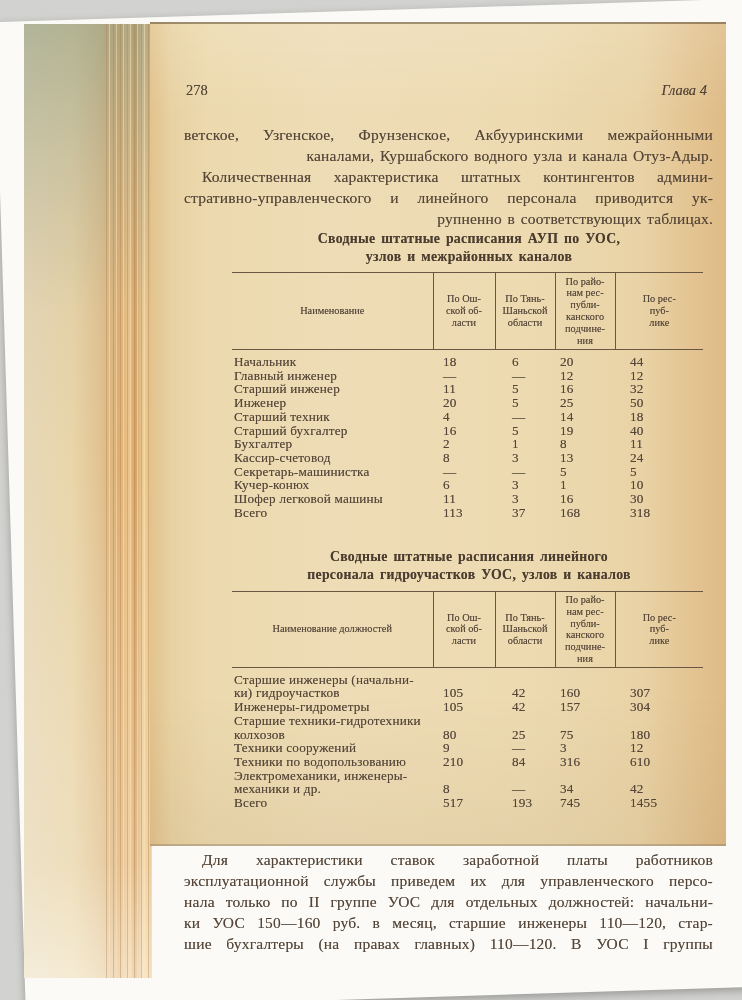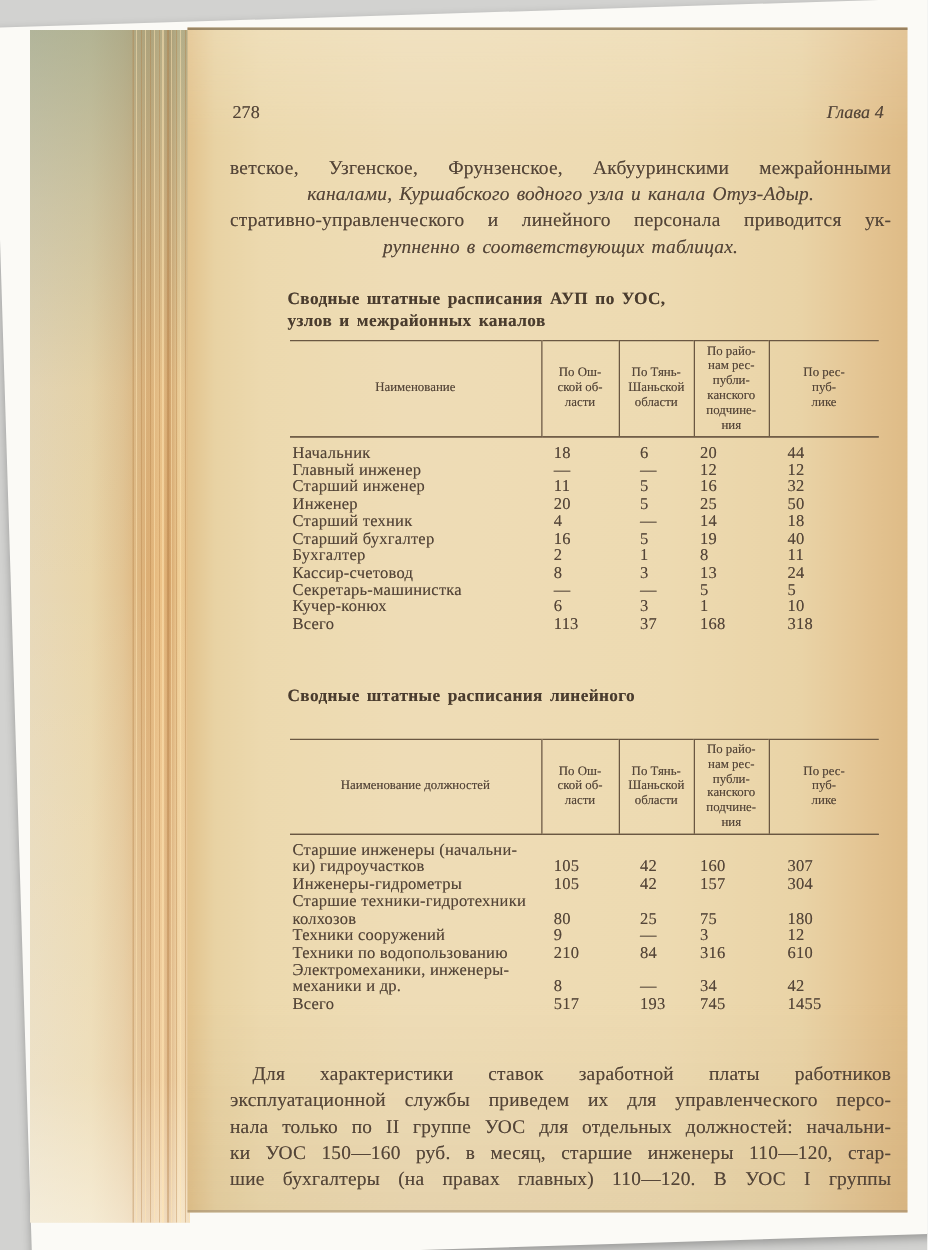--- a/index.html
+++ b/index.html
@@ -23,40 +23,40 @@
     background:
       linear-gradient(180deg, rgba(134,152,130,.55) 0%, rgba(150,160,138,.35) 14%, rgba(190,180,150,.12) 30%, rgba(0,0,0,0) 46%, rgba(255,252,244,.25) 88%, rgba(255,253,246,.55) 100%),
       linear-gradient(90deg,#e7d8b8 0%,#e9d5a9 38%,#e5c globalization 0,#e3c röst 0,#e2c493 58%,#dcae74 74%,#eec489 82%,#d2a066 87%,#f0cf97 93%,#e2bb85 100%);
     background:
       linear-gradient(180deg, rgba(134,152,130,.55) 0%, rgba(150,160,138,.35) 14%, rgba(190,180,150,.12) 30%, rgba(0,0,0,0) 46%, rgba(255,252,244,.25) 88%, rgba(255,253,246,.55) 100%),
       linear-gradient(90deg,#e7d8b8 0%,#e9d5a9 38%,#e2c493 58%,#dcae74 74%,#eec489 82%,#d2a066 87%,#f0cf97 93%,#e2bb85 100%);}
   .page-stack .streaks{position:absolute;right:0;top:0;width:46px;height:100%;
     background:repeating-linear-gradient(90deg, rgba(176,122,64,.35) 0 1px, rgba(0,0,0,0) 1px 3px, rgba(255,230,180,.5) 3px 4px, rgba(0,0,0,0) 4px 7px);}
 
   
-  .page{position:absolute;left:150px;top:22px;width:576px;height:948px;
+  .page{position:absolute;left:150px;top:22px;width:576px;height:824px;
     color:var(--ink);
     background:
       linear-gradient(180deg, rgba(255,255,250,.14) 0, rgba(0,0,0,0) 90px, rgba(0,0,0,0) 82%, rgba(120,90,50,.07) 100%),
       linear-gradient(90deg,#e2c28c 0,#e8d2a3 22px,#ecd9ae 60px,#eedcb6 180px,#eddab1 380px,#e9d3a6 490px,#e3c391 545px,#debb86 576px);
     border-top:2px solid rgba(92,78,60,.5);
     border-bottom:2px solid rgba(120,98,70,.4);
     text-shadow:0 0 .5px var(--ink-soft);}
 
   .page-head{position:absolute;top:58px;left:36px;width:521px;display:flex;justify-content:space-between;font-size:14.5px;}
   .chapter{font-style:italic;text-align:center;}
 
   .para{position:absolute;left:34px;width:529px;font-size:15.5px;line-height:21px;letter-spacing:.2px;word-spacing:1.5px;}
   .p1{top:100px;}
   .p2{top:825px;}
   .jline{text-align:justify;text-align-last:justify;}
-  .jend{text-align:center;font-style:italic;}
+  .jend{text-align:right;}
   .indent{text-indent:18px;}
 
-  .tbl-title{position:absolute;left:80px;width:478px;font-weight:bold;font-size:13.8px;line-height:18px;letter-spacing:.3px;word-spacing:2px;color:#4a3c2e;}
+  .tbl-title{position:absolute;left:80px;width:478px;text-align:center;font-weight:bold;font-size:13.8px;line-height:18px;letter-spacing:.3px;word-spacing:2px;color:#4a3c2e;}
   .t1title{top:206px;}
   .t2title{top:524px;}
 
   table.tbl{position:absolute;left:82px;width:471px;border-collapse:collapse;table-layout:fixed;border-top:1.5px solid var(--rule);}
   .t1{top:248px;}
   .t2{top:567px;}
   .tbl col.w0{width:201px;}.tbl col.w1{width:62px;}.tbl col.w2{width:60px;}.tbl col.w3{width:60px;}.tbl col.w4{width:88px;}
   .tbl th{font-weight:normal;font-size:10.3px;line-height:11.8px;white-space:pre-line;text-align:center;vertical-align:middle;border-bottom:1px solid var(--rule);padding:2px 1px;}
   .t1 th{height:77px;}
   .t2 th{height:71px;}
@@ -81,20 +81,21 @@
   <div class="page">
 
     <div class="page-head">
       <span class="pagenum">278</span>
       <span class="chapter">Глава 4</span>
     </div>
 
     <div class="para p1">
       <div class="jline">ветское, Узгенское, Фрунзенское, Акбууринскими межрайонными</div>
       <div class="jend">каналами, Куршабского водного узла и канала Отуз-Адыр.</div>
+      <div class="jline indent">Количественная характеристика штатных контингентов админи-</div>
       <div class="jline">стративно-управленческого и линейного персонала приводится ук-</div>
       <div class="jend">рупненно в соответствующих таблицах.</div>
     </div>
 
     <div class="tbl-title t1title">
       <div>Сводные штатные расписания АУП по УОС,</div>
       <div>узлов и межрайонных каналов</div>
     </div>
 
     <table class="tbl t1">
@@ -190,31 +191,39 @@
             <td>5</td>
           </tr>
         <tr>
             <td>Кучер-конюх</td>
             <td>6</td>
             <td>3</td>
             <td>1</td>
             <td>10</td>
           </tr>
         <tr>
+            <td>Шофер легковой машины</td>
+            <td>11</td>
+            <td>3</td>
+            <td>16</td>
+            <td>30</td>
+          </tr>
+        <tr>
             <td>Всего</td>
             <td>113</td>
             <td>37</td>
             <td>168</td>
             <td>318</td>
           </tr>
       </tbody>
     </table>
 
     <div class="tbl-title t2title">
       <div>Сводные штатные расписания линейного</div>
+      <div>персонала гидроучастков УОС, узлов и каналов</div>
     </div>
 
     <table class="tbl t2">
       <colgroup>
           <col class="w0">
           <col class="w1">
           <col class="w2">
           <col class="w3">
           <col class="w4">
         </colgroup>

